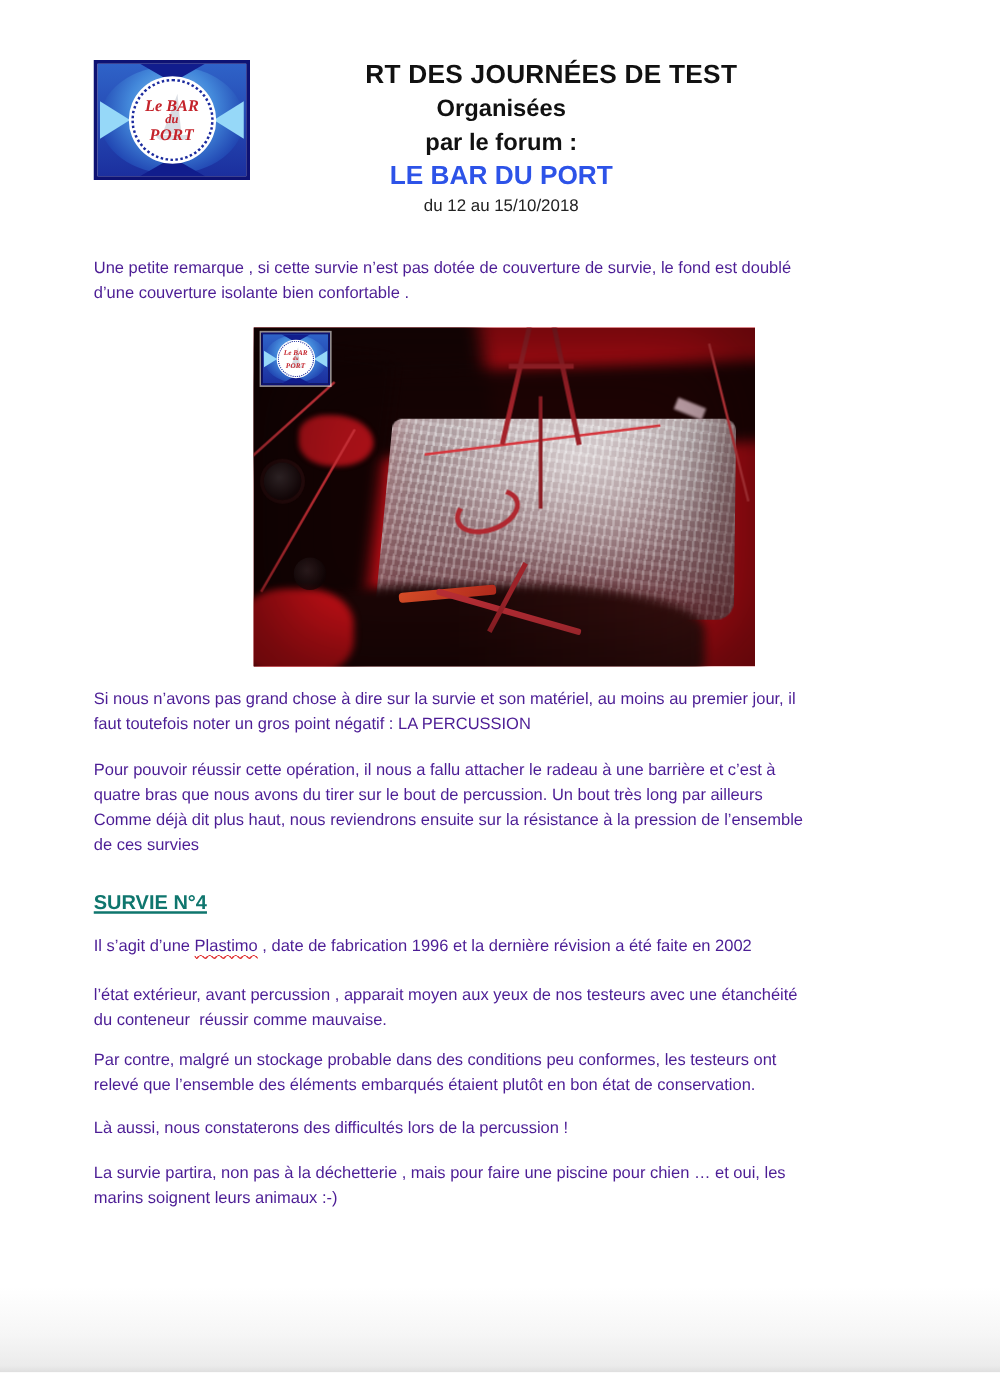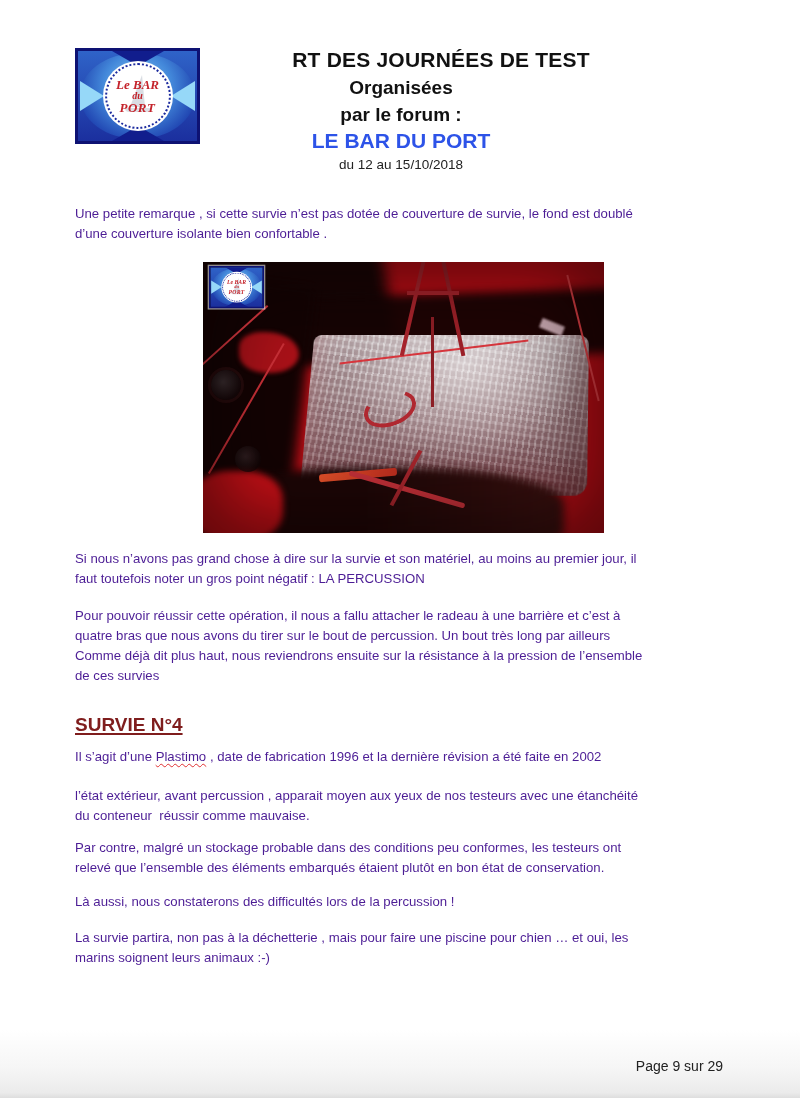--- a/index.html
+++ b/index.html
@@ -45,22 +45,22 @@
   .para{position:absolute;left:75px;width:705px;font-size:13.2px;line-height:20px;
         white-space:pre-wrap;color:#4c1d95;}
   .p1{top:204px;}
   .p2{top:549px;}
   .p3{top:574px;margin-top:32px;}
   .p4{top:747px;}
   .p5{top:786px;}
   .p6{top:838px;}
   .p7{top:892px;}
   .p8{top:928px;}
-  .section-heading{position:absolute;left:75px;top:714px;font-size:19px;font-weight:700;
-        color:#7f1d1d;text-decoration:underline;text-decoration-thickness:1.5px;text-underline-offset:2px;}
+  .section-heading{position:absolute;left:75px;top:714px;font-size:16px;font-weight:700;
+        color:#0f766e;text-decoration:underline;text-decoration-thickness:1.5px;text-underline-offset:2px;}
   .wavy{text-decoration-line:underline;text-decoration-style:wavy;text-decoration-color:#e03030;
         text-decoration-thickness:1px;text-underline-offset:2px;}
 
   
   .photo{position:absolute;left:203px;top:262px;width:401px;height:271px;background:#b90d15;overflow:hidden;}
   .photo *{position:absolute;}
   .ph-topleft-dark{left:-6%;top:-10%;width:52%;height:48%;background:#170505;filter:blur(7px);transform:rotate(-9deg);}
   .ph-shadow-band{left:-2%;top:12%;width:106%;height:24%;background:#160404;filter:blur(5px);transform:skewY(-2deg);opacity:.95;}
   .ph-left-shadow{left:-12%;top:6%;width:36%;height:110%;background:#130303;filter:blur(6px);transform:rotate(7deg);}
   .ph-bottom-tube{left:-4%;bottom:-9%;width:94%;height:33%;background:linear-gradient(90deg,#1c0606 45%,#38100f);border-radius:45% 40% 30% 30%;filter:blur(4px);}
@@ -189,15 +189,14 @@
 
   <div class="para p5">l’état extérieur, avant percussion , apparait moyen aux yeux de nos testeurs avec une étanchéité
 du conteneur  réussir comme mauvaise.</div>
   <div class="para p6">Par contre, malgré un stockage probable dans des conditions peu conformes, les testeurs ont
 relevé que l’ensemble des éléments embarqués étaient plutôt en bon état de conservation.</div>
   <div class="para p8">La survie partira, non pas à la déchetterie , mais pour faire une piscine pour chien … et oui, les
 marins soignent leurs animaux :-)</div>
   <div class="para p7">Là aussi, nous constaterons des difficultés lors de la percussion !</div>
 
   <div class="page-bottom"></div>
-  <div class="page-number">Page 9 sur 29</div>
 
 </div>
 
 </body></html>

